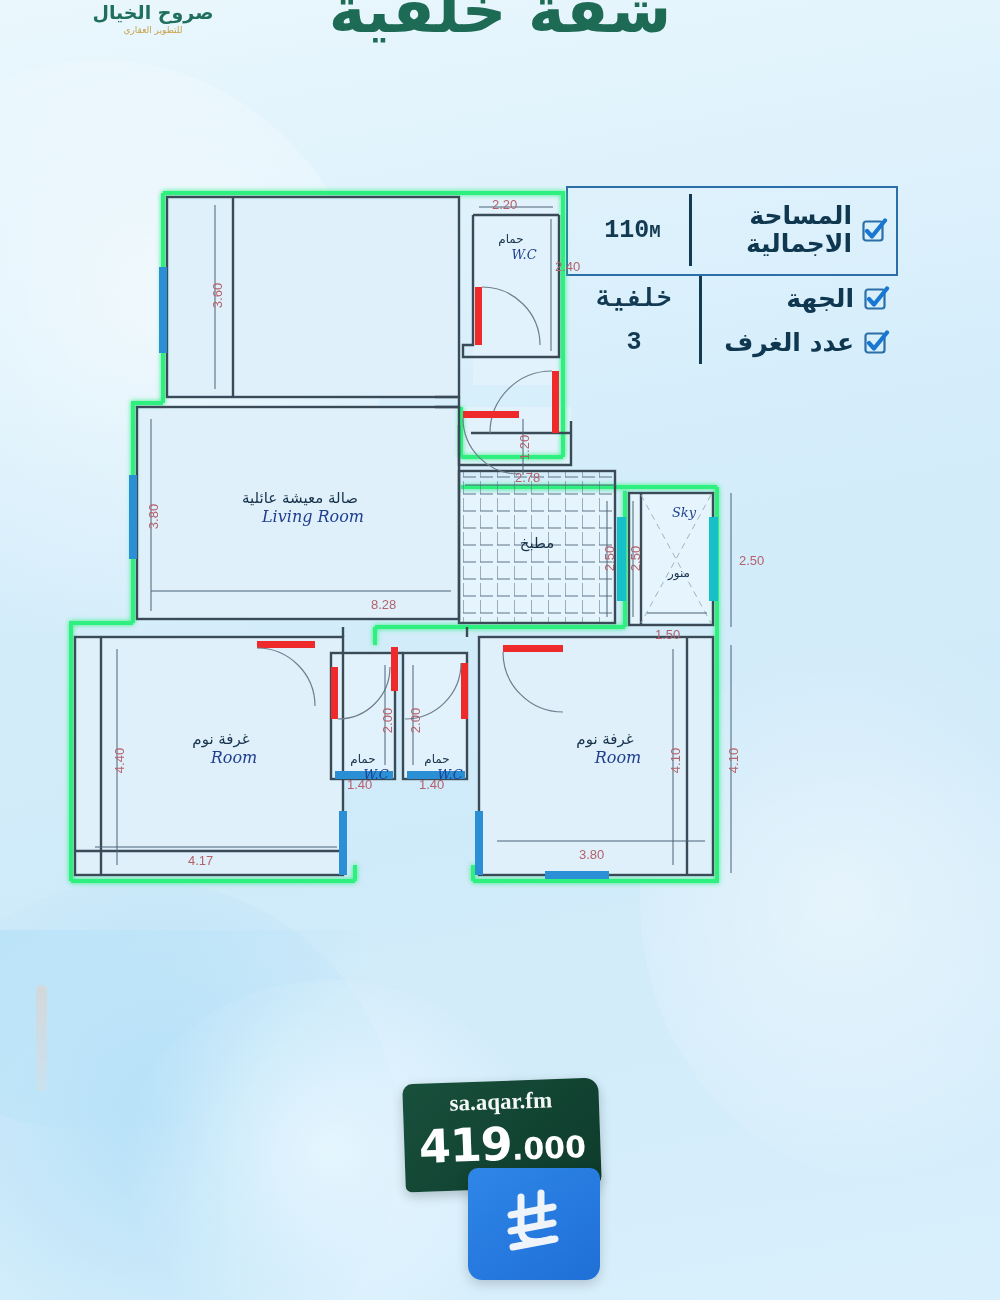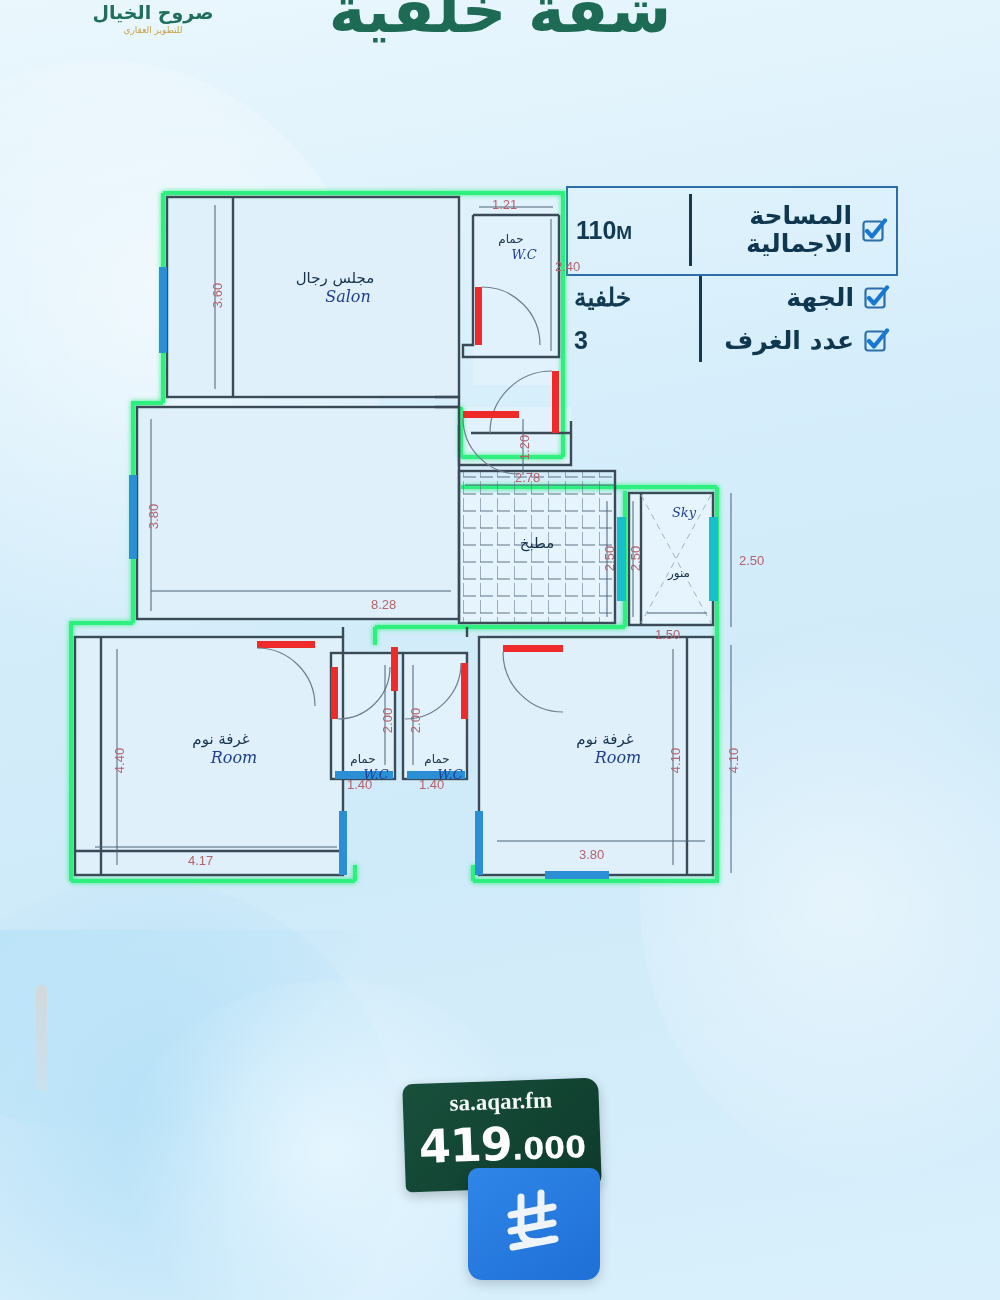--- a/index.html
+++ b/index.html
@@ -50,23 +50,23 @@
 
   
   #info-panel { position:absolute; left:566px; top:186px; width:332px; direction:rtl; }
   .info-box { border:2px solid #2b6ea8; padding:6px 8px 8px 8px; }
   .info-row { display:flex; align-items:center; }
   .info-row .lbl-cell {
     display:flex; align-items:center; gap:9px;
     width:196px; justify-content:flex-start;
   }
   .info-row .val-cell {
-    flex:1; text-align:left;
+    flex:1; text-align:center;
     font-size:25px; font-weight:bold; color:#123a52;
-    font-family:Liberation Sans, sans-serif;
+    font-family:Liberation Mono, monospace;
   }
   .info-label {
     font-size:25px; font-weight:bold; color:#0f3850; line-height:1.12;
     font-family:"DejaVu Sans",sans-serif;
   }
   .chk { flex:0 0 auto; width:27px; height:27px; position:relative; margin-top:2px; }
   .chk svg { display:block; }
   .divider-v { width:3px; background:#123a52; align-self:stretch; }
   .rows-below { margin-top:0; }
   .rows-below .info-row { padding:7px 8px; }
@@ -367,30 +367,30 @@
         <line x1="62" y1="474" x2="62" y2="690"></line>
         <line x1="40" y1="672" x2="282" y2="672"></line>
         <line x1="330" y1="490" x2="330" y2="590"></line>
         <line x1="358" y1="490" x2="358" y2="590"></line>
         <line x1="618" y1="474" x2="618" y2="690"></line>
         <line x1="676" y1="470" x2="676" y2="698"></line>
         <line x1="442" y1="666" x2="650" y2="666"></line>
       </g>
     </svg>
 
-    <div class="lbl" style="left:190px; top:95px; width:180px;">
-      <div class="ar">مجلس رجال</div>
-      <div class="en">Salon</div>
-    </div>
 
     <div class="lbl" style="left:404px; top:58px; width:104px;">
       <div class="ar sm">حمام</div>
       <div class="en sm">W.C</div>
     </div>
 
+    <div class="lbl" style="left:155px; top:315px; width:180px;">
+      <div class="ar">صالة معيشة عائلية</div>
+      <div class="en">Living Room</div>
+    </div>
 
     <div class="lbl" style="left:430px; top:360px; width:104px;">
       <div class="ar">مطبخ</div>
     </div>
 
     <div class="lbl" style="left:580px; top:330px; width:72px;">
       <div class="en sm">Sky</div>
     </div>
     <div class="lbl" style="left:580px; top:392px; width:72px;padding-left:16px;">
       <div class="ar sm">منور</div>
@@ -410,21 +410,21 @@
       <div class="ar sm">حمام</div>
       <div class="en sm">W.C</div>
     </div>
 
     <div class="lbl" style="left:480px; top:556px; width:140px;">
       <div class="ar">غرفة نوم</div>
       <div class="en">Room</div>
     </div>
 
     <div class="dim v" style="left:150px; top:113px; transform:rotate(-90deg);">3.60</div>
-    <div class="dim" style="left:437px; top:22px;">1.21</div>
+    <div class="dim" style="left:437px; top:22px;">2.20</div>
     <div class="dim" style="left:500px; top:84px;">2.40</div>
     <div class="dim v" style="left:457px; top:265px; transform:rotate(-90deg);">1.20</div>
     <div class="dim v" style="left:86px; top:334px; transform:rotate(-90deg);">3.80</div>
     <div class="dim" style="left:316px; top:422px;">8.28</div>
     <div class="dim" style="left:460px; top:295px;">2.78</div>
     <div class="dim v" style="left:542px; top:376px; transform:rotate(-90deg);">2.50</div>
     <div class="dim v" style="left:568px; top:376px; transform:rotate(-90deg);">2.50</div>
     <div class="dim" style="left:600px; top:452px;">1.50</div>
     <div class="dim" style="left:684px; top:378px;">2.50</div>
     <div class="dim v" style="left:52px; top:578px; transform:rotate(-90deg);">4.40</div>

